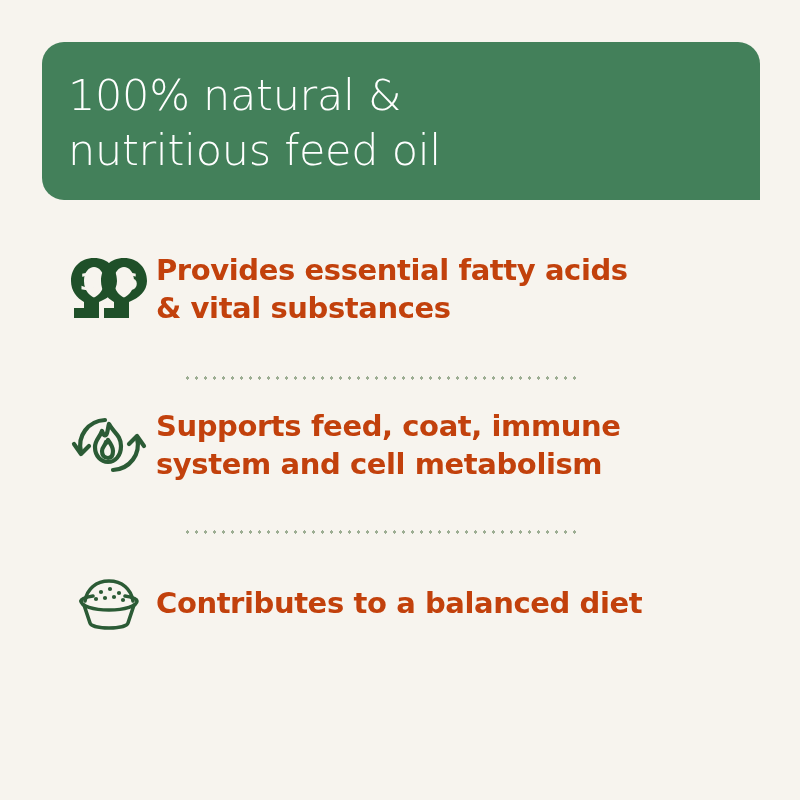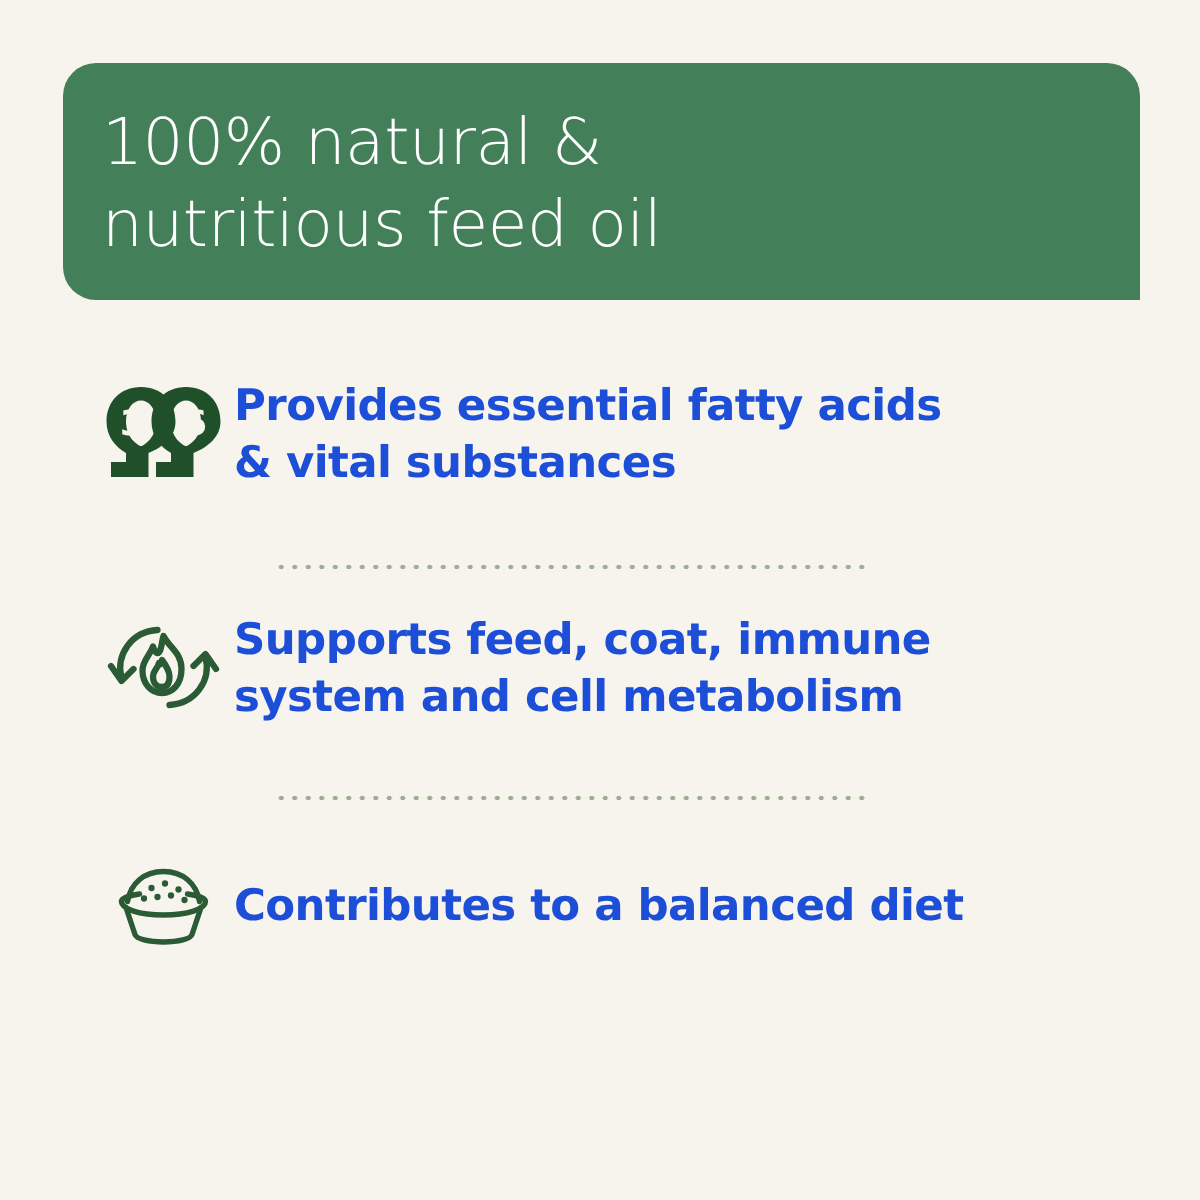--- a/index.html
+++ b/index.html
@@ -68,21 +68,21 @@
     display: flex;
     align-items: flex-start;
     justify-content: flex-start;
     padding-top: 2px;
   }
   .feature-row.row-3 .feature-icon { padding-top: 0; }
 
   .feature-icon svg { display: block; }
 
   .feature-text {
-    color: #1d4ed8;
+    color: #c2410c;
     font-family: "DejaVu Sans", sans-serif;
     font-size: 29px;
     font-weight: bold;
     line-height: 1.32;
     letter-spacing: -0.4px;
     white-space: pre-line;
     margin: 0;
     padding-top: 1px;
     max-width: 540px;
   }

